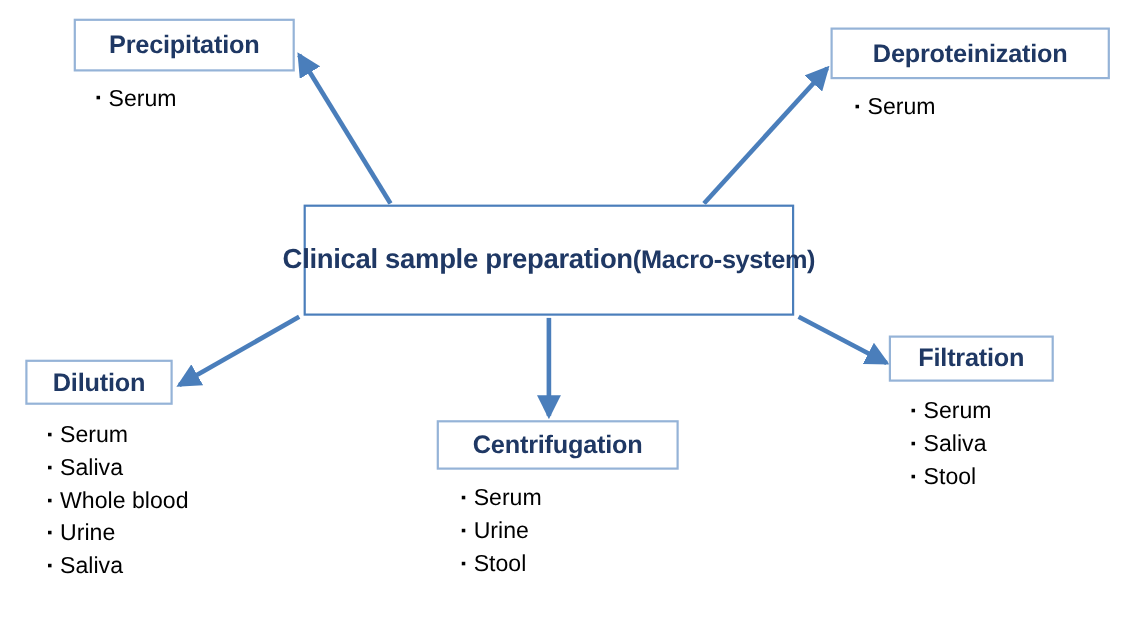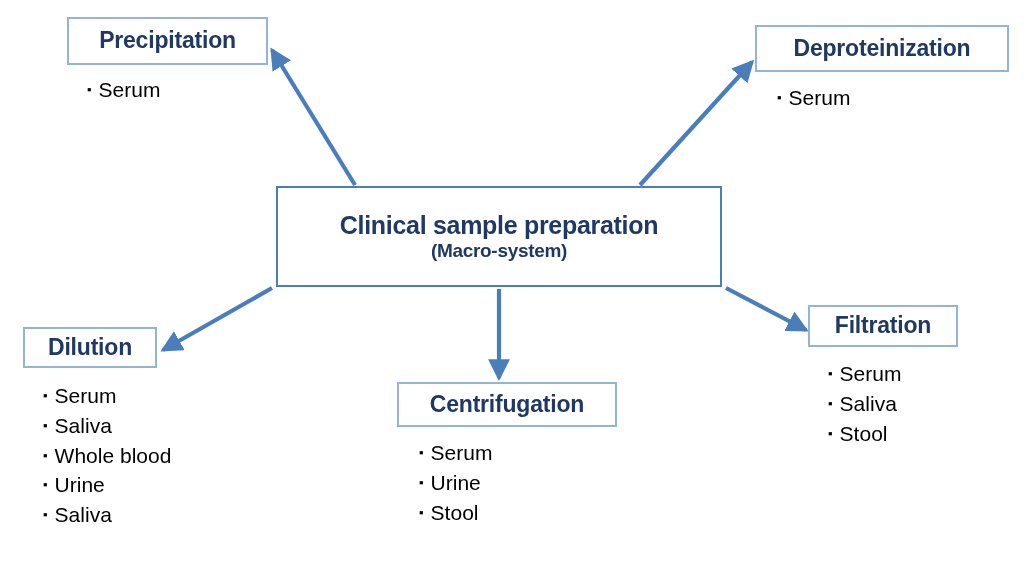--- a/index.html
+++ b/index.html
@@ -31,36 +31,36 @@
     box-sizing: border-box;
     border: 2px solid #95b3d7;
     background: #ffffff;
     display: flex;
     align-items: center;
     justify-content: center;
     text-align: center;
   }
   .node-box.center {
     border: 2px solid #4a7ebb;
-    flex-direction: column;
+    flex-direction: row;
   }
   .node-title {
     color: #1f3864;
     font-weight: bold;
     font-size: 23px;
     line-height: 1.18;
     letter-spacing: -0.2px;
     white-space: nowrap;
   }
   .center .node-title {
     font-size: 25px;
     letter-spacing: -0.3px;
   }
   .center .node-title.line2 {
-    font-size: 19px;
+    font-size: 23px;
   }
   .samples {
     list-style: none;
     margin: 0;
     padding: 0;
   }
   .sample-item {
     color: #000000;
     font-size: 21px;
     line-height: 1.42;

